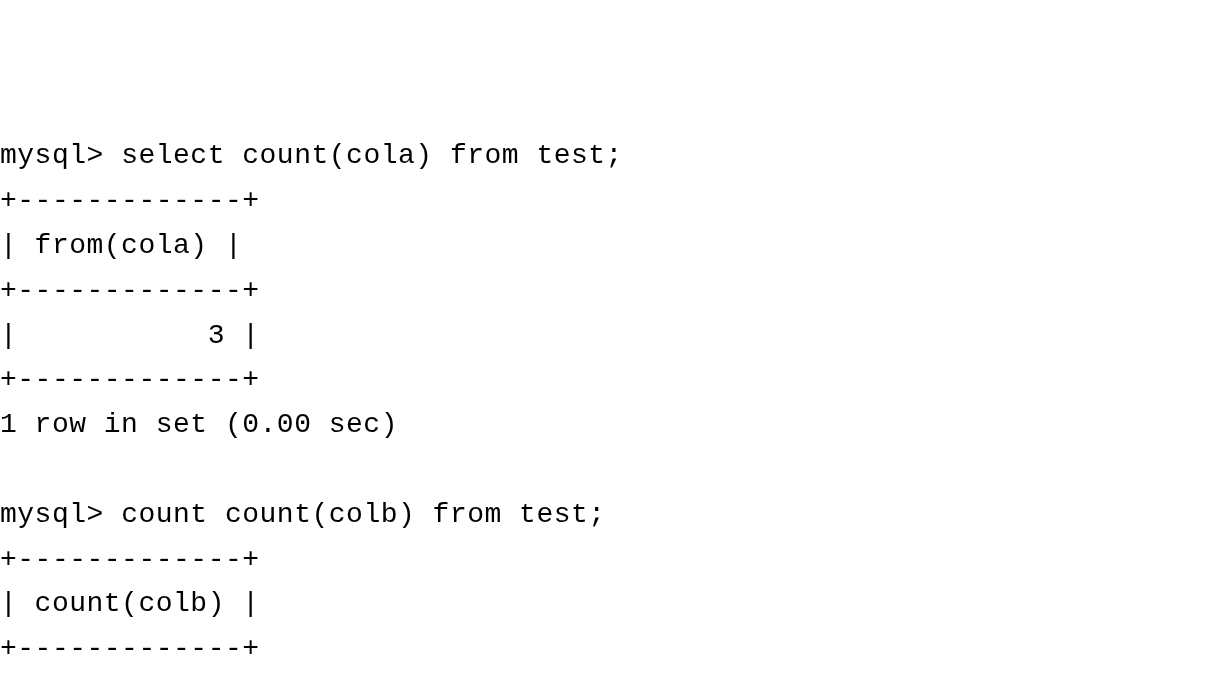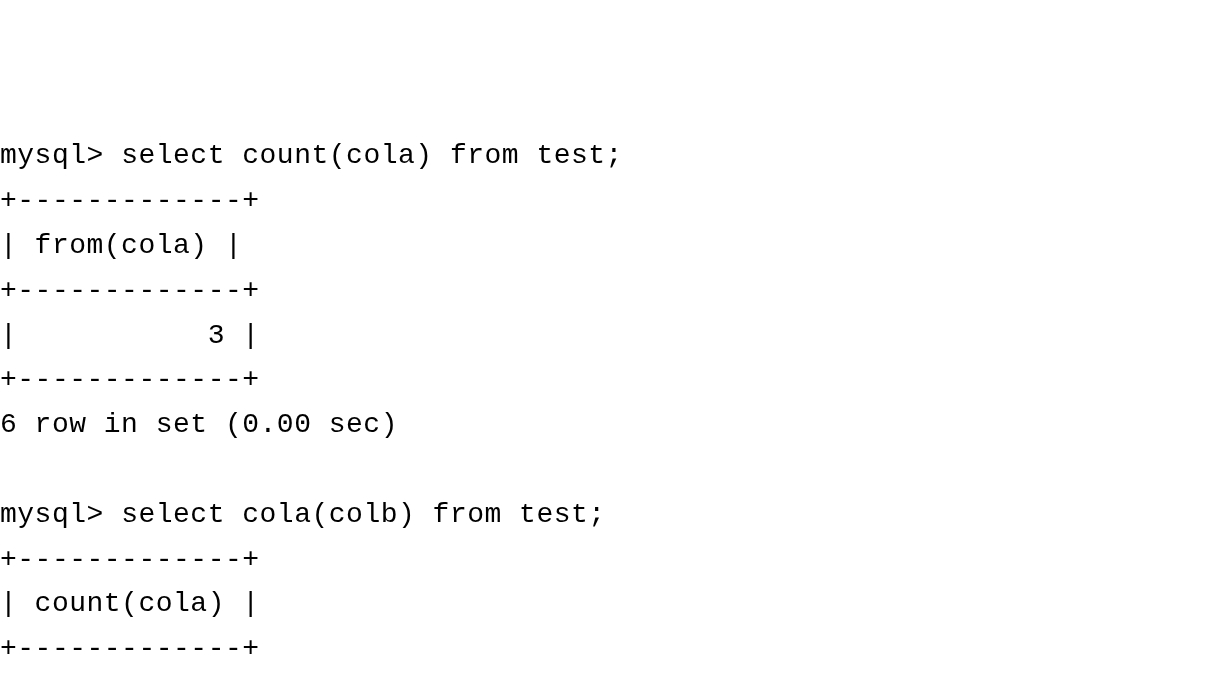--- a/index.html
+++ b/index.html
@@ -24,22 +24,22 @@
 </head>
 <body>
 
 
 <div class="terminal"><span>mysql&gt;</span> <span>select count(cola) from test;</span>
 <span>+-------------+</span>
 <span>| from(cola) |</span>
 <span>+-------------+</span>
 <span>|           3 |</span>
 <span>+-------------+</span>
-<span>6 row in set (0.00 sec)</span>
+<span>1 row in set (0.00 sec)</span>
 
-<span>mysql&gt;</span> <span>select cola(colb) from test;</span>
+<span>mysql&gt;</span> <span>count count(colb) from test;</span>
 <span>+-------------+</span>
-<span>| count(cola) |</span>
+<span>| count(colb) |</span>
 <span>+-------------+</span>
 </div>
 
 
 
 
 </body></html>

